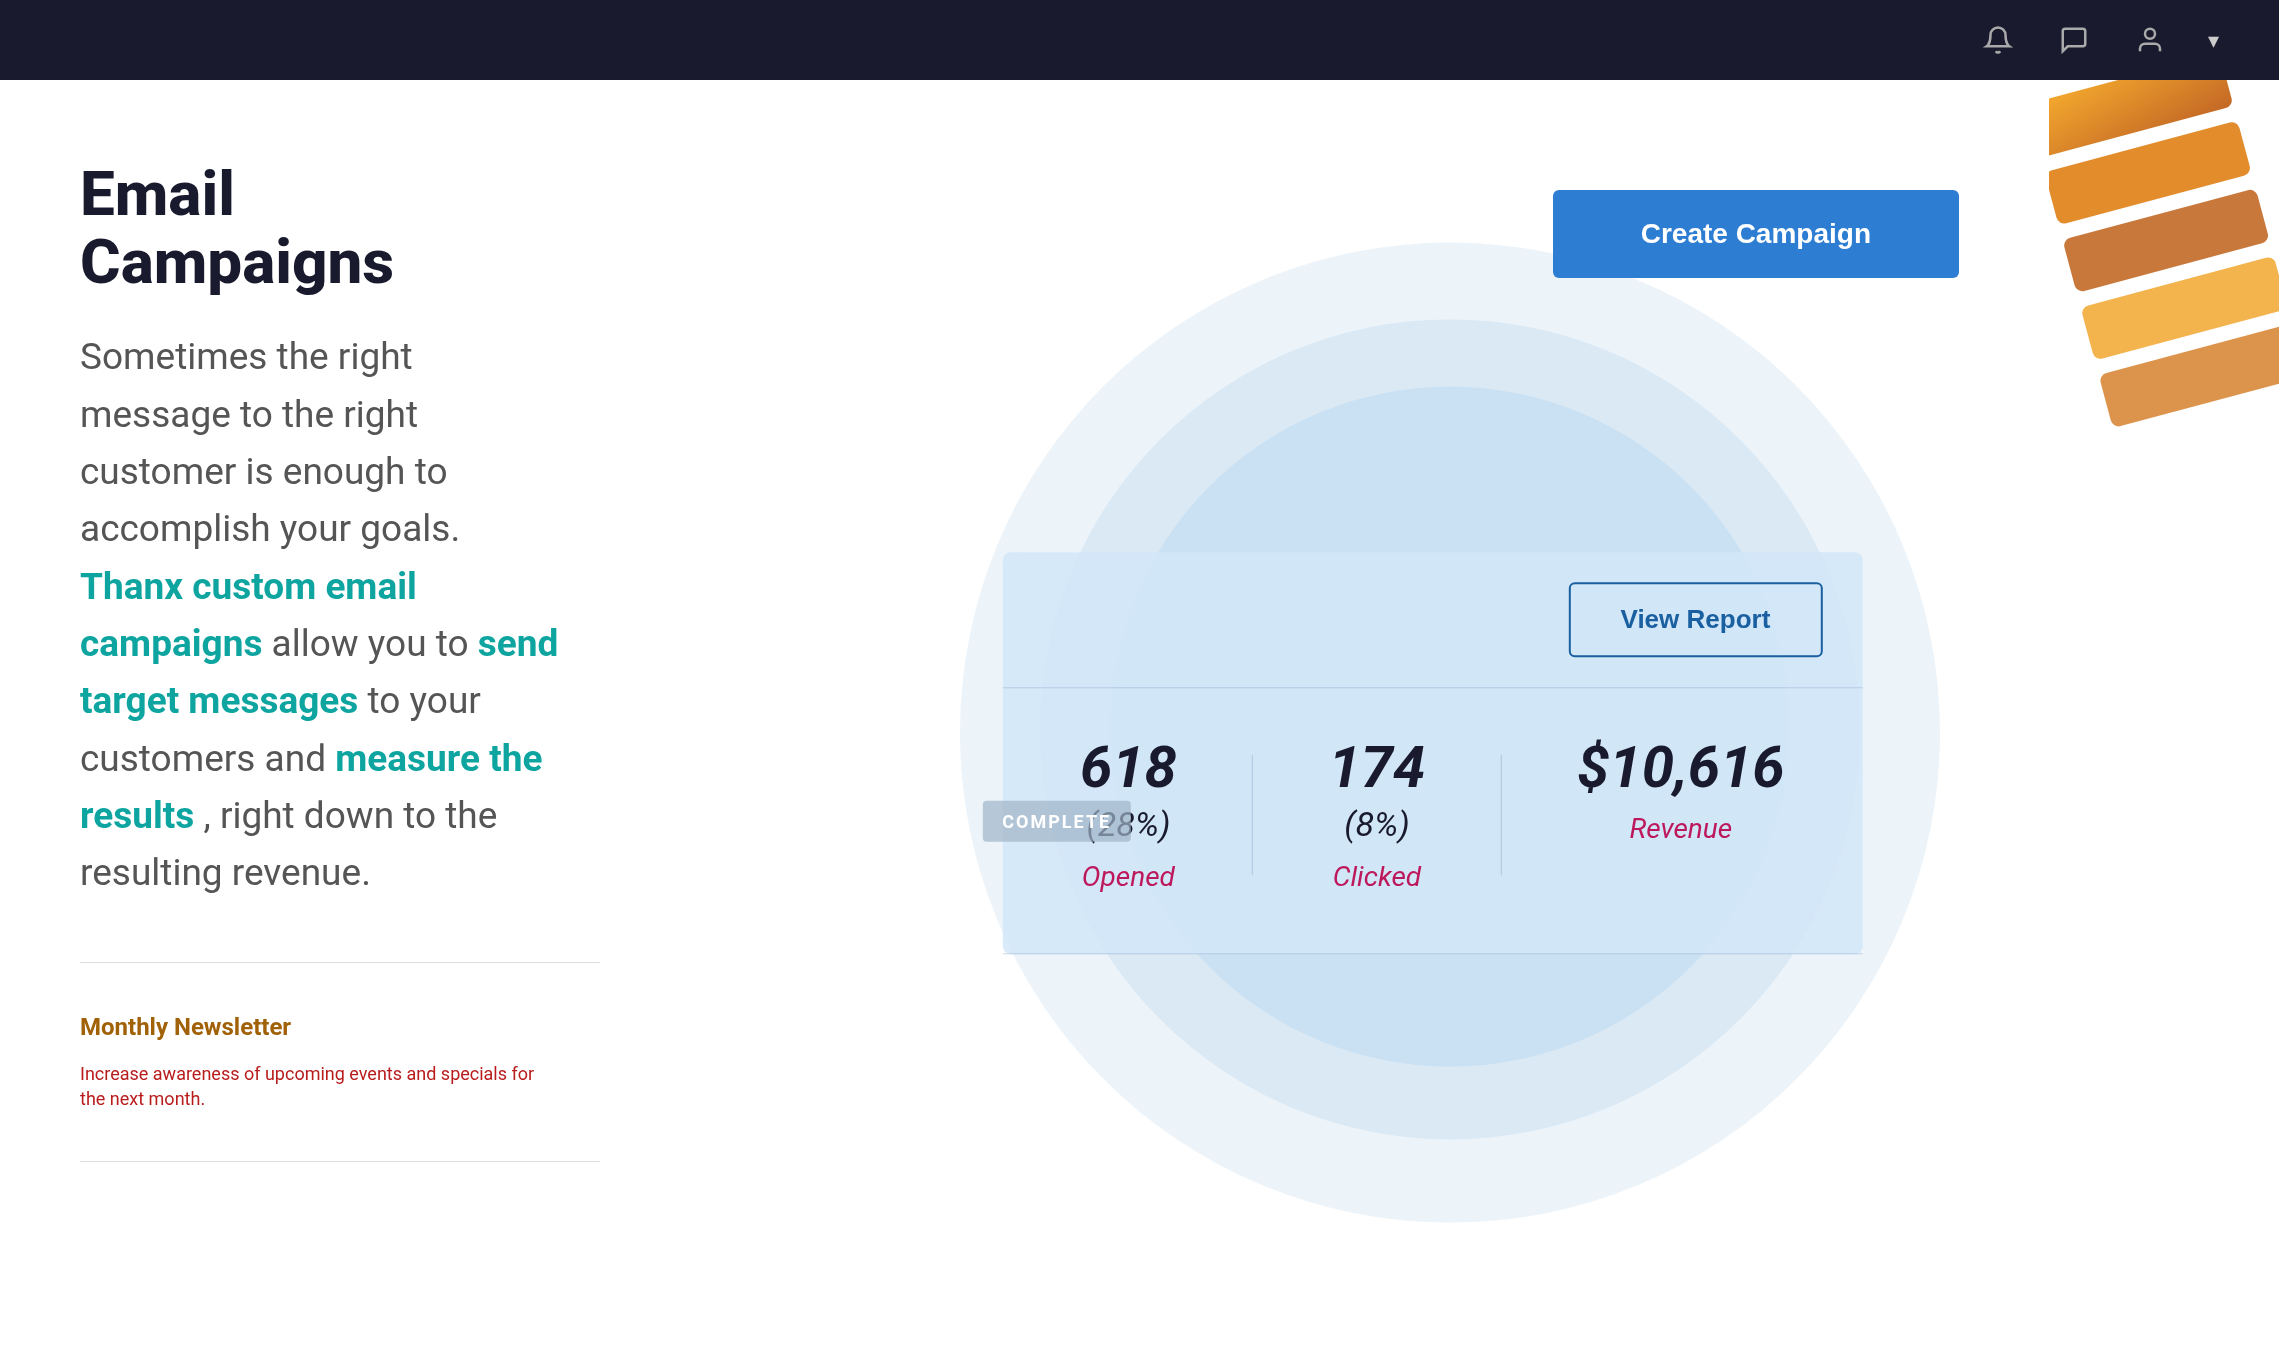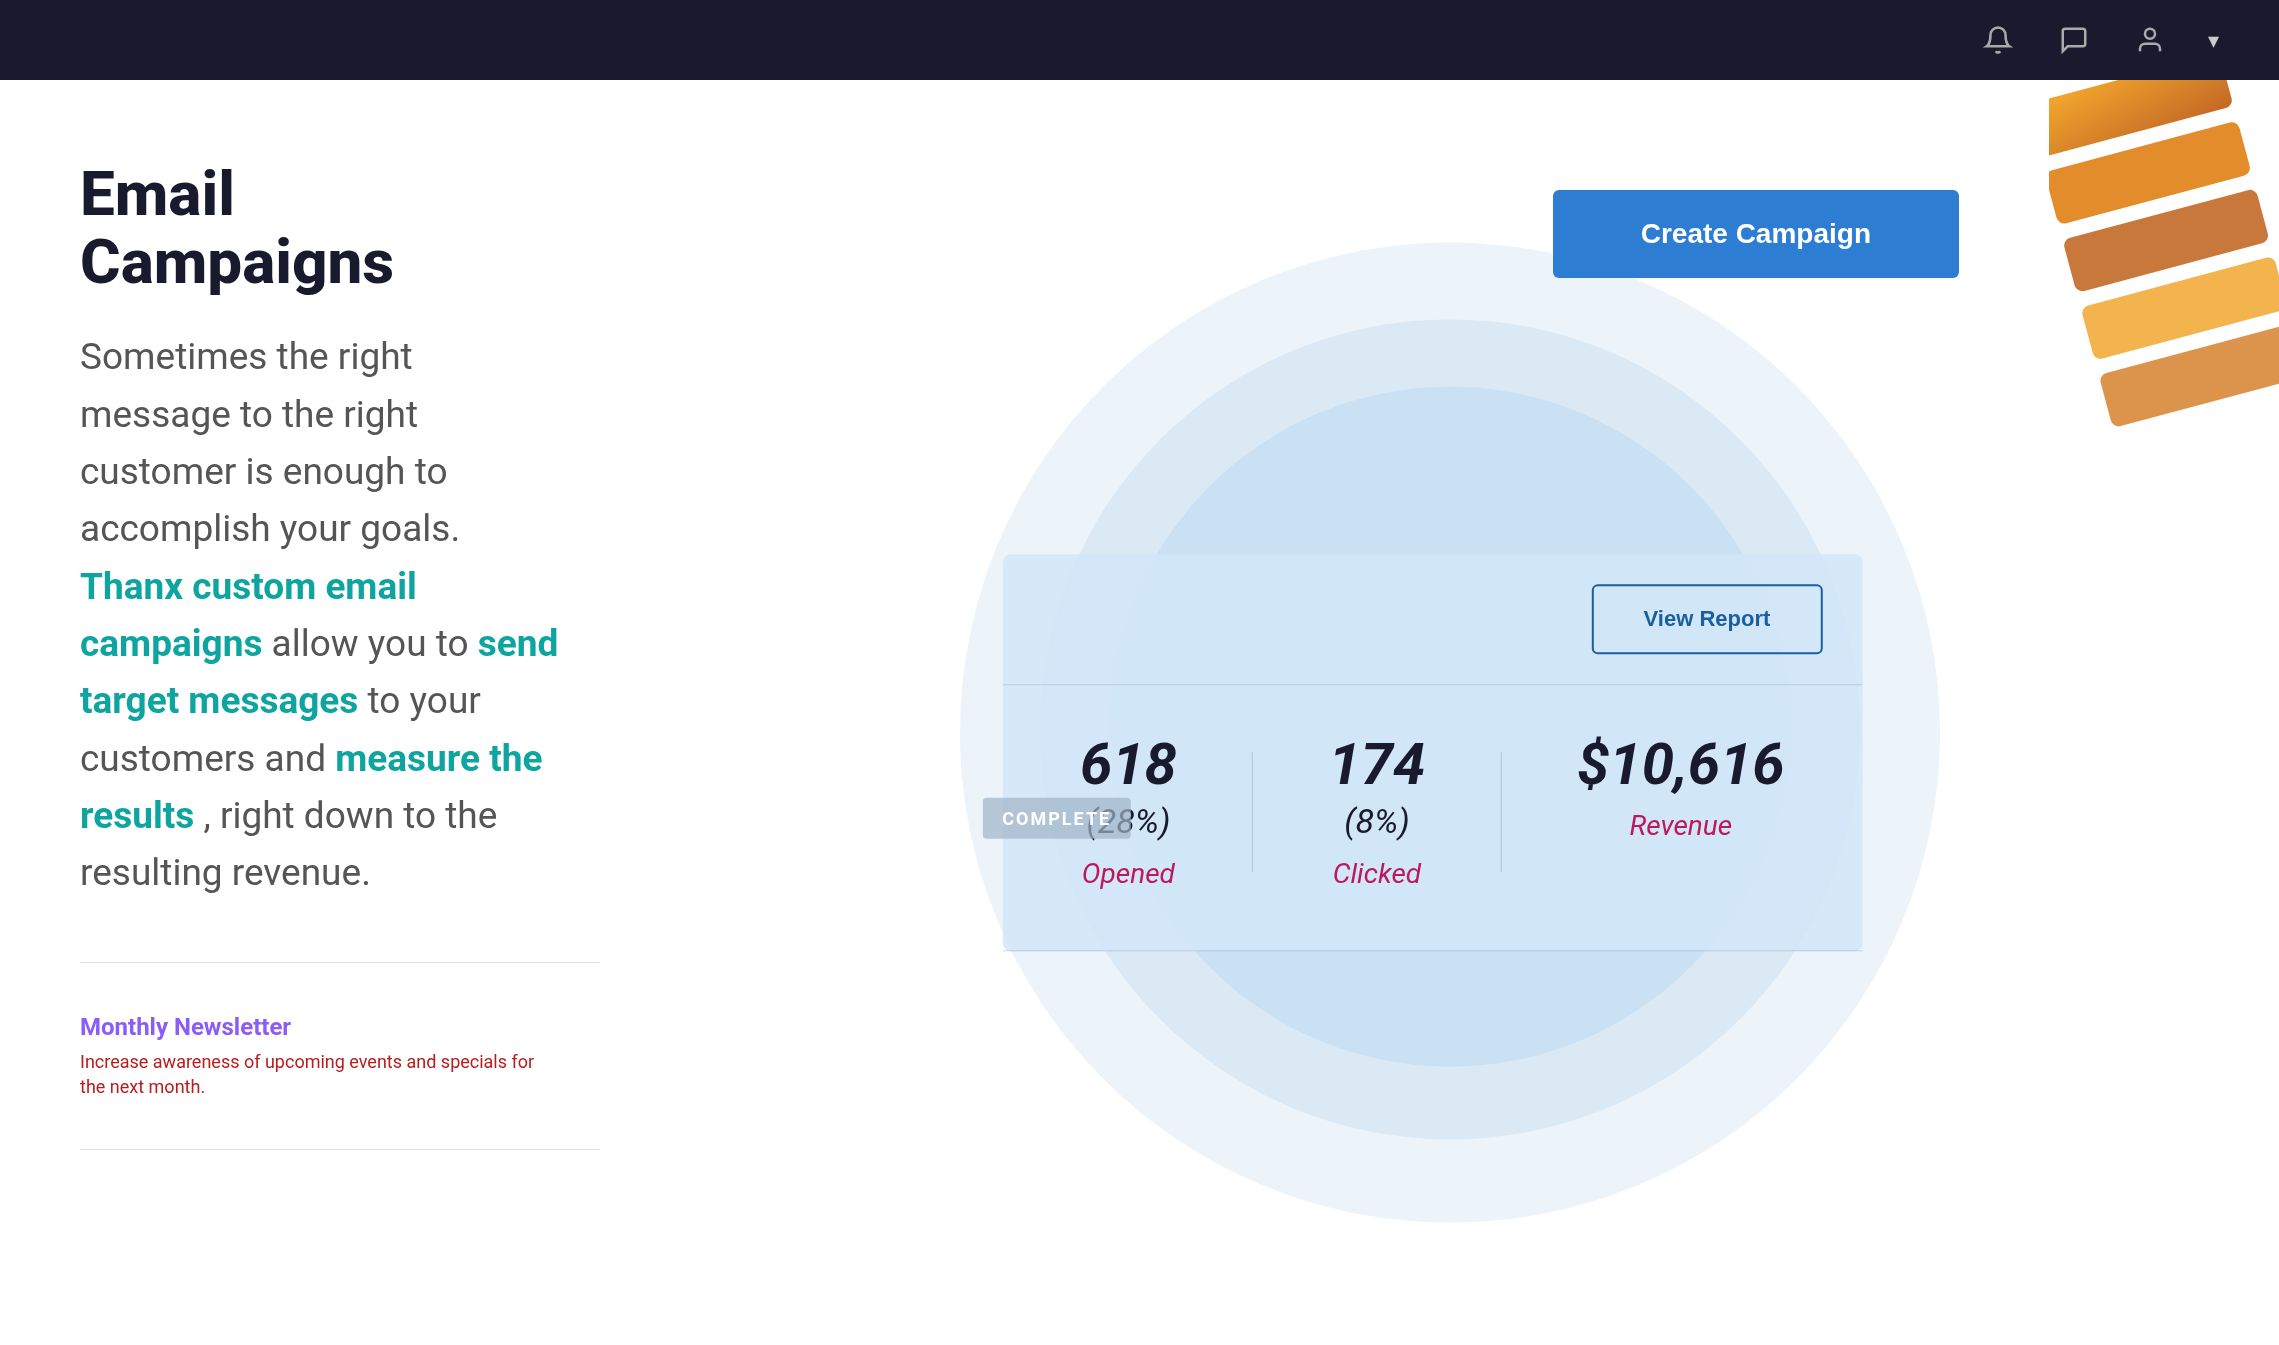--- a/index.html
+++ b/index.html
@@ -89,22 +89,22 @@
       margin-bottom: 40px;
     }
 
     .campaign-item {
       padding: 10px 0;
     }
 
     .campaign-name {
       font-size: 24px;
       font-weight: 700;
-      color: #8b5cf6;
-      margin-bottom: 8px;
+      color: #a16207;
+      margin-bottom: 20px;
     }
 
     .campaign-desc {
       font-size: 18px;
       color: #b91c1c;
       line-height: 1.4;
     }
 
     .divider-bottom {
       width: 520px;
@@ -200,21 +200,21 @@
       display: flex;
       justify-content: flex-end;
       padding: 30px 40px;
       border-bottom: 1px solid rgba(150, 180, 210, 0.5);
     }
 
     .view-report-btn {
       border: 2.5px solid #1a5fa0;
       background: transparent;
       color: #1a5fa0;
-      font-size: 22px;
+      font-size: 26px;
       font-weight: 600;
       padding: 20px 50px;
       border-radius: 6px;
       cursor: pointer;
       margin-left: 40px;
     }
 
     
     .stats-row {
       display: flex;

